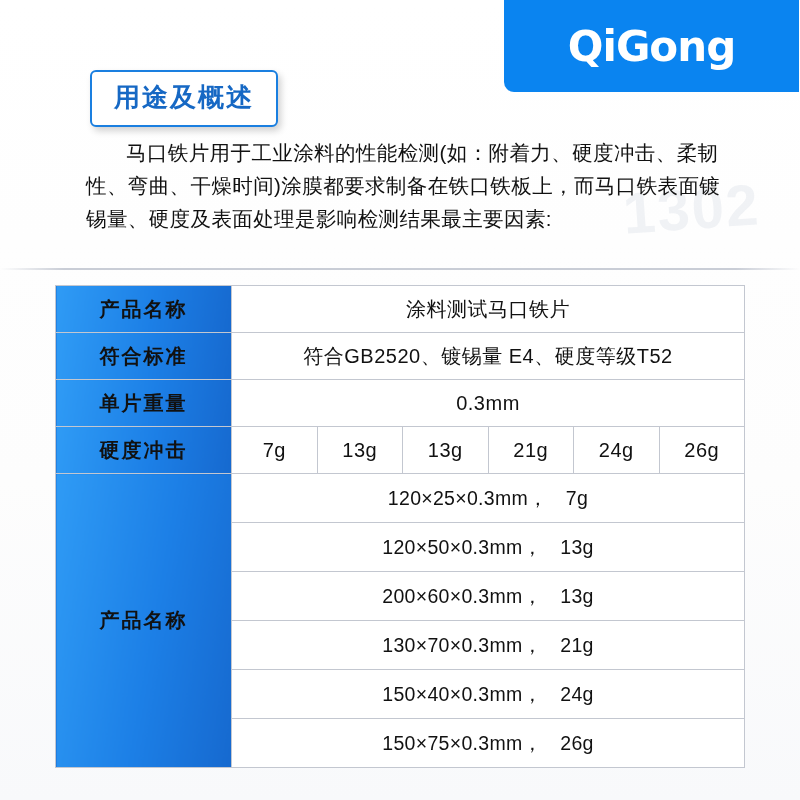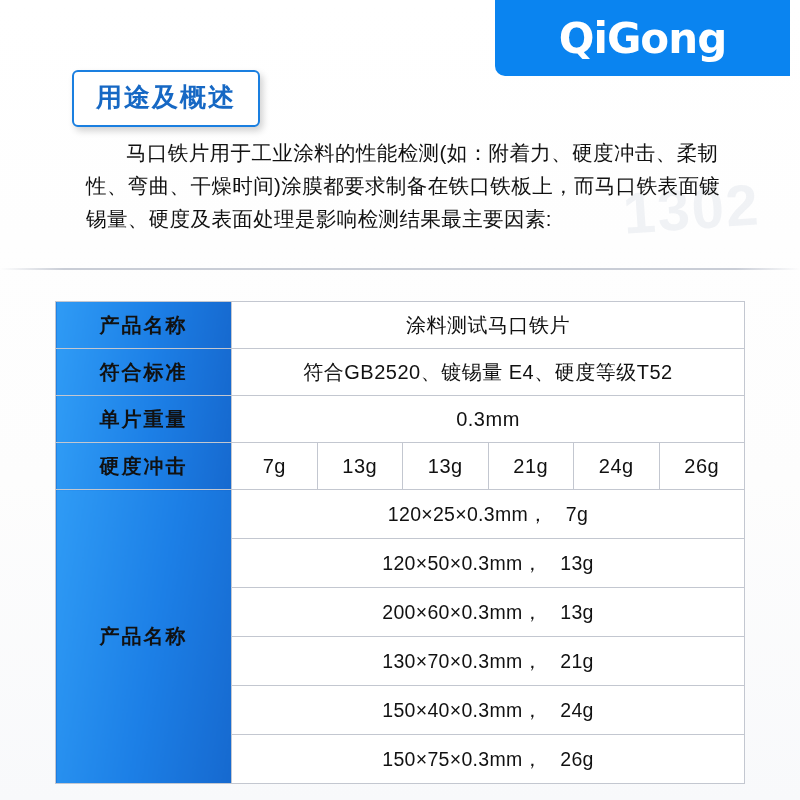--- a/index.html
+++ b/index.html
@@ -47,43 +47,43 @@
     letter-spacing: 2px;
     transform: rotate(-4deg);
     pointer-events: none;
     user-select: none;
     z-index: 5;
   }
 
   
   .logo-box {
     position: absolute;
-    right: 10px;
+    right: 1px;
     top: 0;
     width: 295px;
-    height: 76px;
+    height: 92px;
     background: #0a84f0;
     border-bottom-left-radius: 10px;
     display: flex;
     align-items: center;
     justify-content: center;
     z-index: 8;
   }
   .logo-text {
     font-size: 42px;
     font-weight: bold;
     color: #ffffff;
     letter-spacing: -1px;
     font-family: "DejaVu Sans", sans-serif;
   }
 
   
   .heading-wrap {
     position: absolute;
-    left: 72px;
+    left: 90px;
     top: 70px;
     z-index: 9;
     border-radius: 28px;
   }
   .heading-tab {
     display: inline-block;
     padding: 8px 22px 10px 22px;
     border: 2px solid #1a7fe0;
     border-radius: 6px;
     background: #ffffff;
@@ -118,21 +118,21 @@
     width: 800px;
     height: 2px;
     background: linear-gradient(90deg, rgba(200,205,215,0) 0%, #c9cdd6 8%, #c9cdd6 92%, rgba(200,205,215,0) 100%);
     z-index: 4;
   }
 
   
   .table-wrap {
     position: absolute;
     left: 55px;
-    top: 301px;
+    top: 285px;
     width: 690px;
     z-index: 6;
   }
   table.spec {
     border-collapse: collapse;
     width: 690px;
     table-layout: fixed;
   }
   table.spec td {
     border: 1px solid #c3c7d0;

